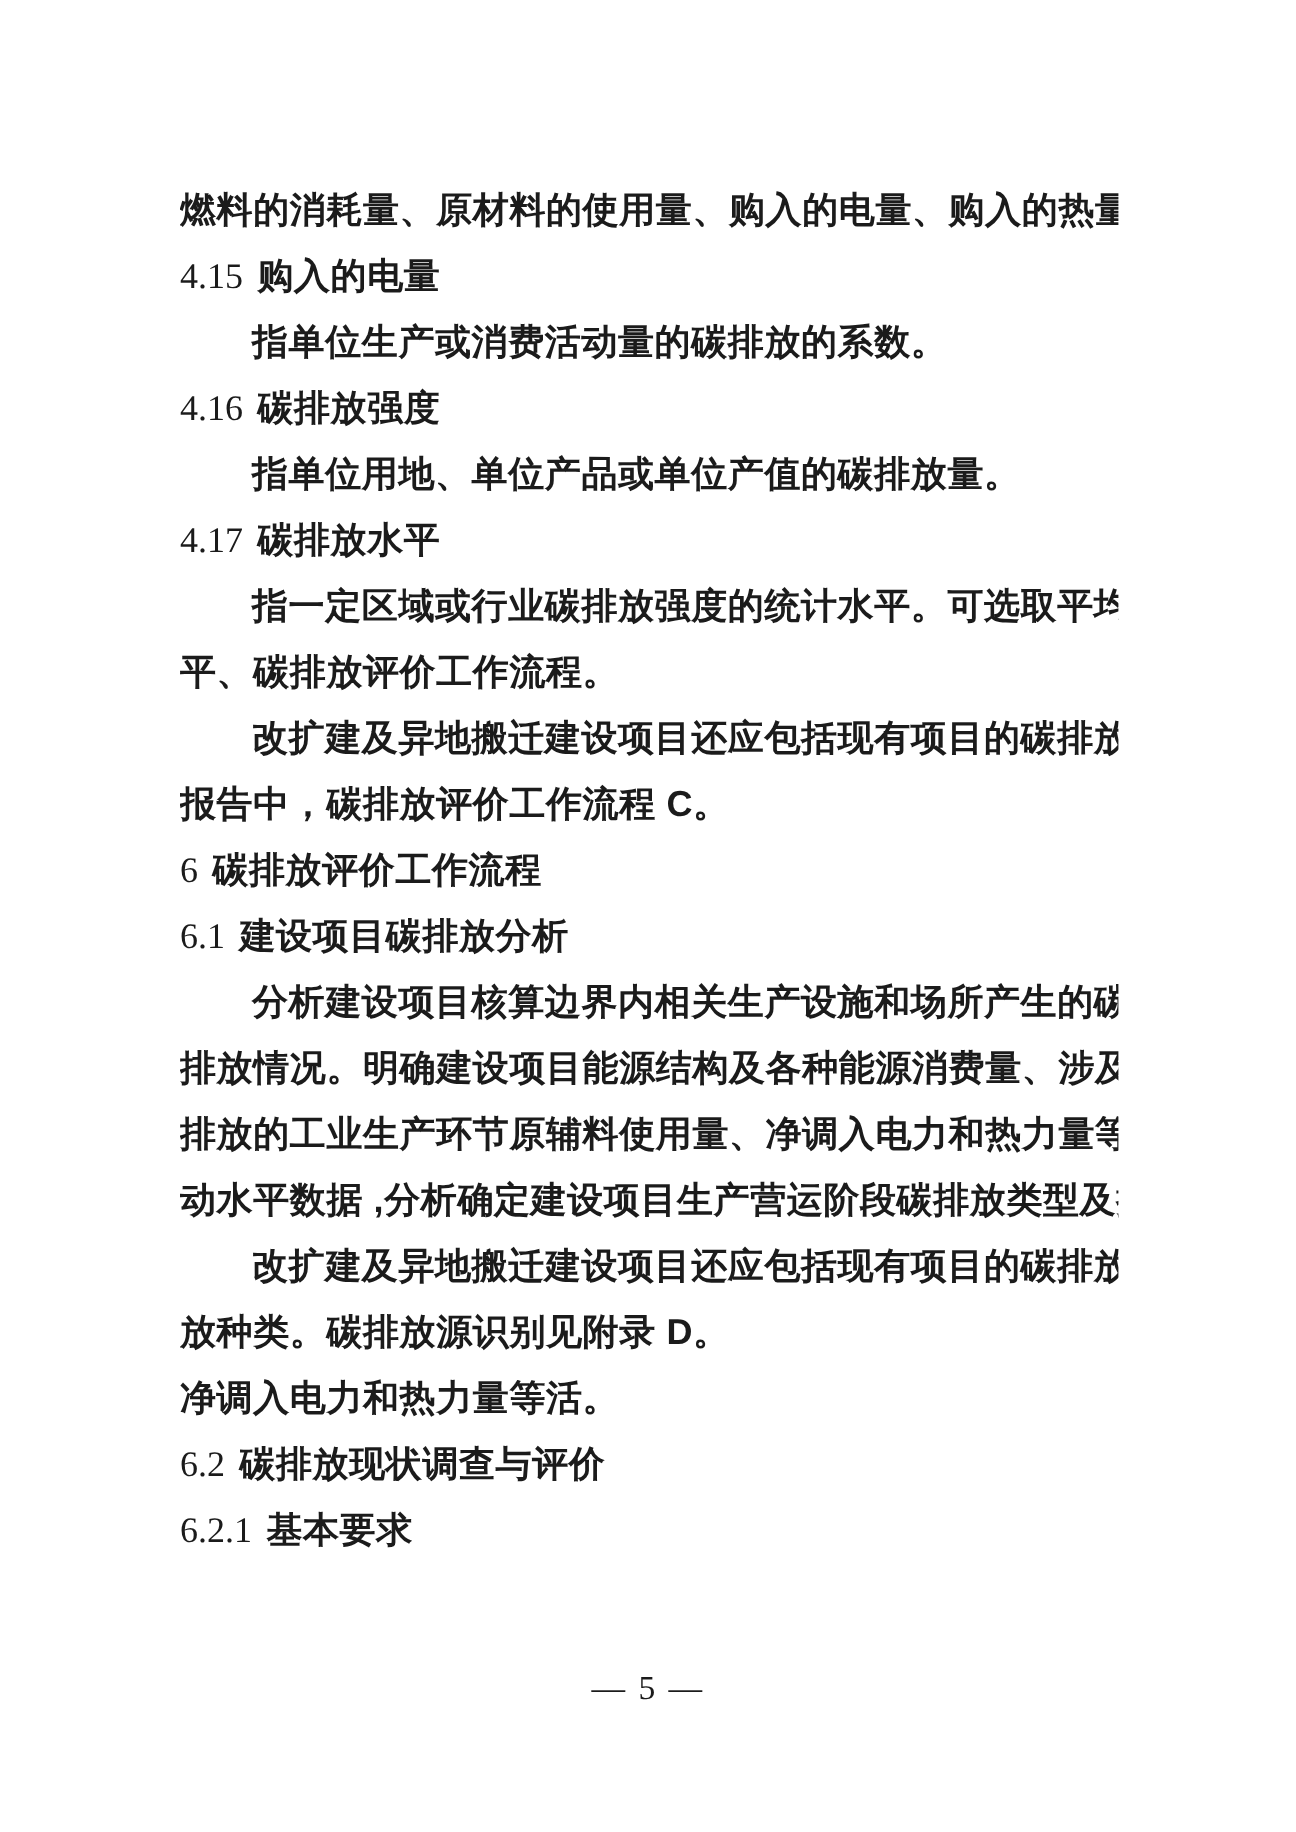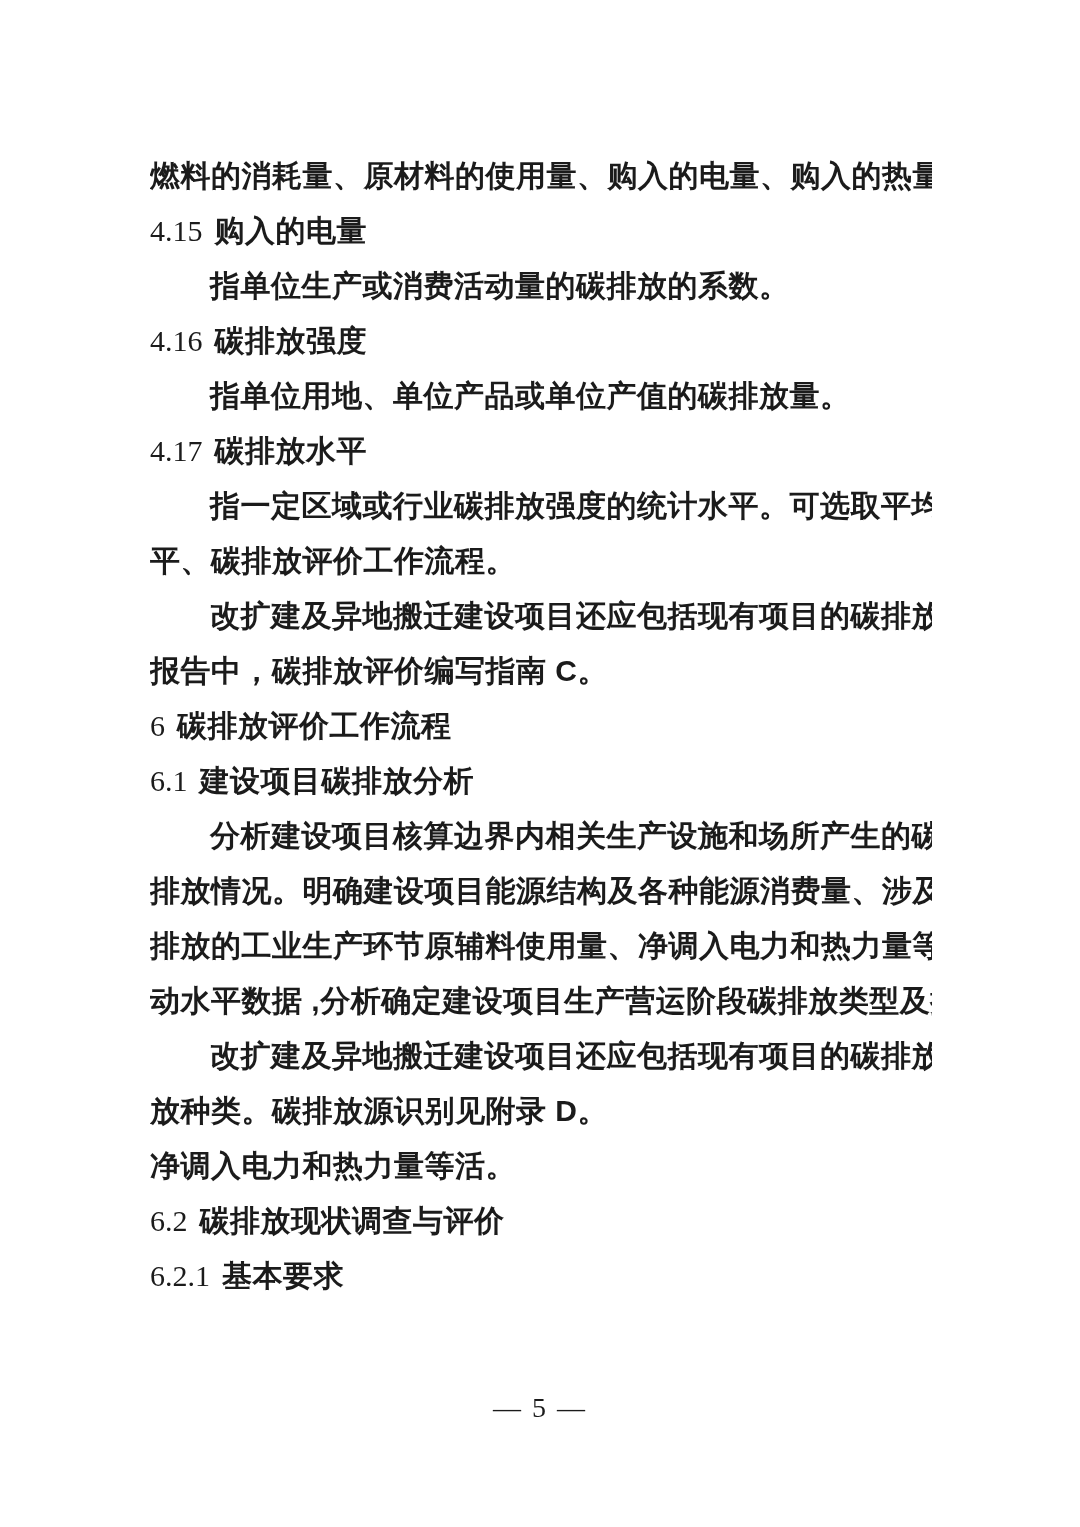--- a/index.html
+++ b/index.html
@@ -72,21 +72,21 @@
 
     <p class="line heading">
       <span class="num">4.17</span><span>碳排放水平</span>
     </p>
 
     <p class="line indent full">指一定区域或行业碳排放强度的统计水平。可选取平均水</p>
     <p class="line">平、碳排放评价工作流程。</p>
 
 
     <p class="line indent full">改扩建及异地搬迁建设项目还应包括现有项目的碳排放</p>
-    <p class="line">报告中，碳排放评价编写指南 C。</p>
+    <p class="line">报告中，碳排放评价工作流程 C。</p>
 
     <p class="line heading">
       <span class="num">6</span><span>碳排放评价工作流程</span>
     </p>
 
     <p class="line heading">
       <span class="num">6.1</span><span>建设项目碳排放分析</span>
     </p>
 
     <p class="line indent full">分析建设项目核算边界内相关生产设施和场所产生的碳</p>

